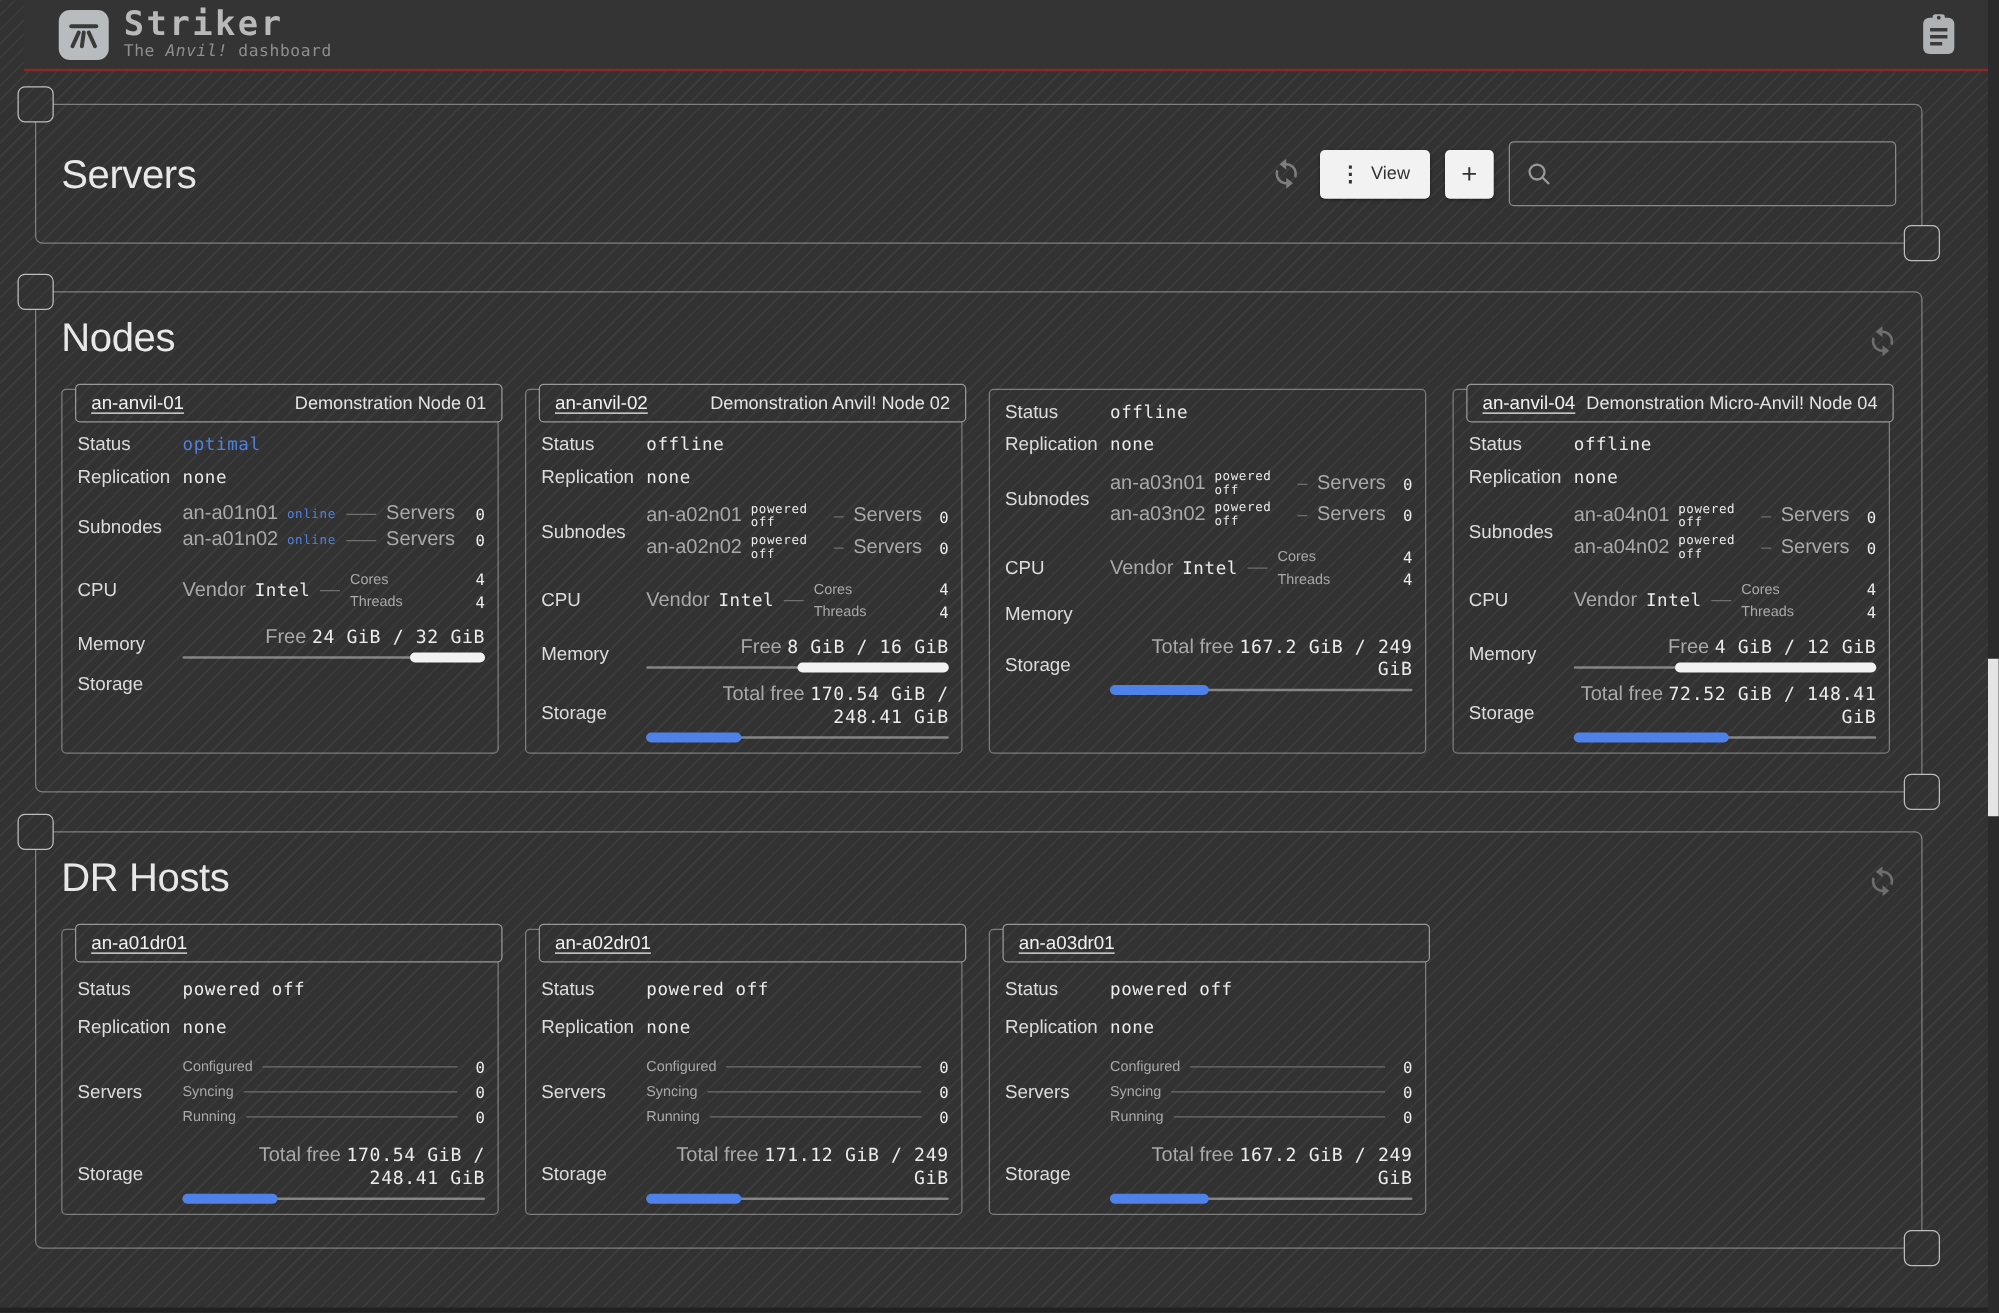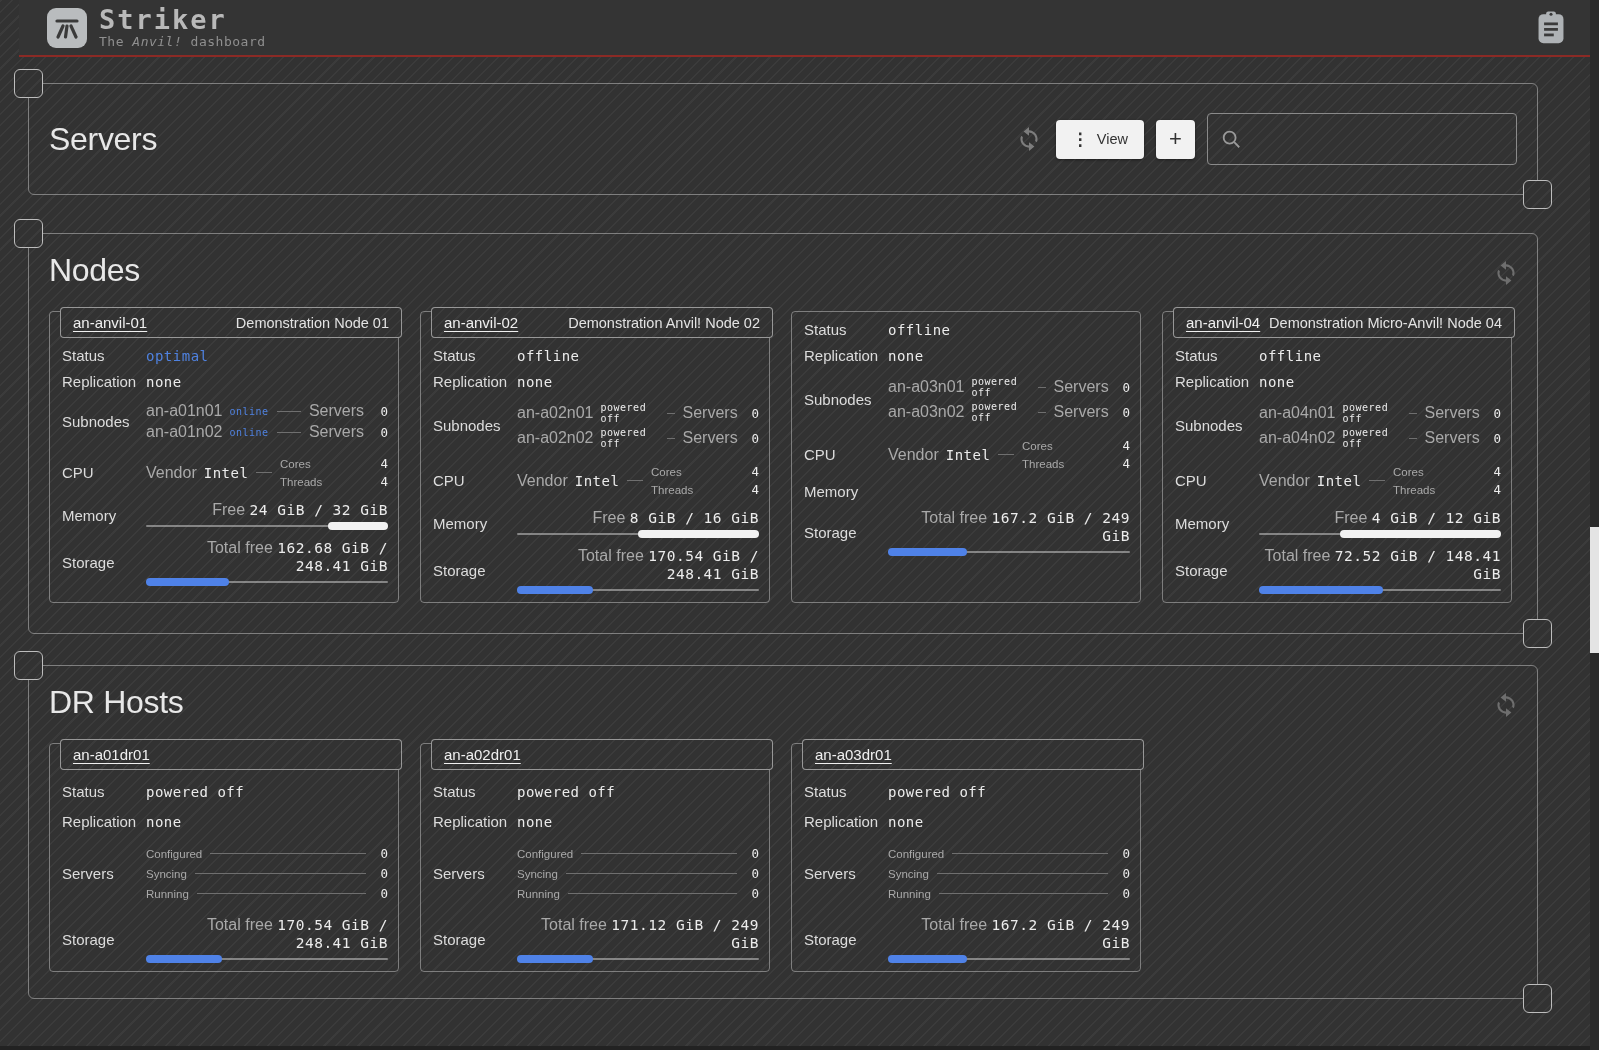--- a/index.html
+++ b/index.html
@@ -236,27 +236,20 @@
         <div class="row-body">
           <div class="meter-text"><span class="sm">Free</span> <span class="mono">24 GiB / 32 GiB</span></div>
           <div class="bar">
               <span class="track"></span>
               <span class="fill right" style="width: 25%;"></span>
             </div>
         </div>
         </div>
       <div class="row">
           <span class="row-label">Storage</span>
-        <div class="row-body">
-          <div class="meter-text"><span class="sm">Total free</span> <span class="mono">162.68 GiB / 248.41 GiB</span></div>
-          <div class="bar">
-              <span class="track"></span>
-              <span class="fill left" style="width: 34.5%;"></span>
-            </div>
-        </div>
         </div>
     </article>
 
     <article class="card">
       <div class="card-header">
         <a class="card-link">an-anvil-02</a>
         <span class="card-desc">Demonstration Anvil! Node 02</span>
       </div>
       <div class="row">
           <span class="row-label">Status</span>

